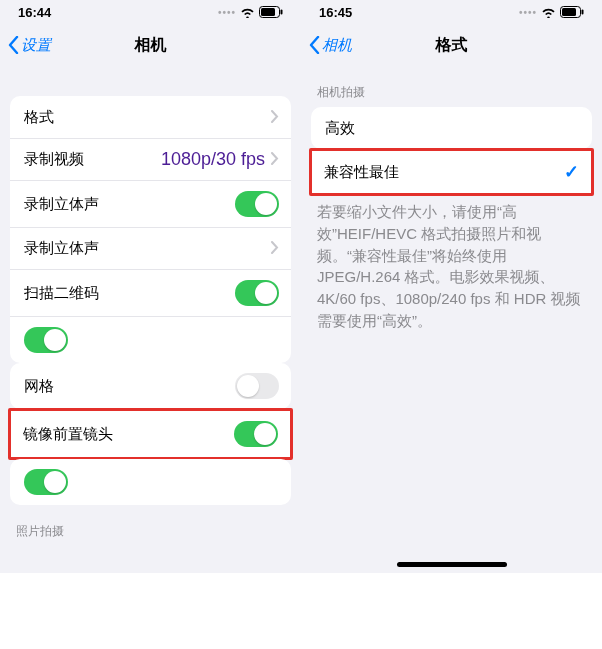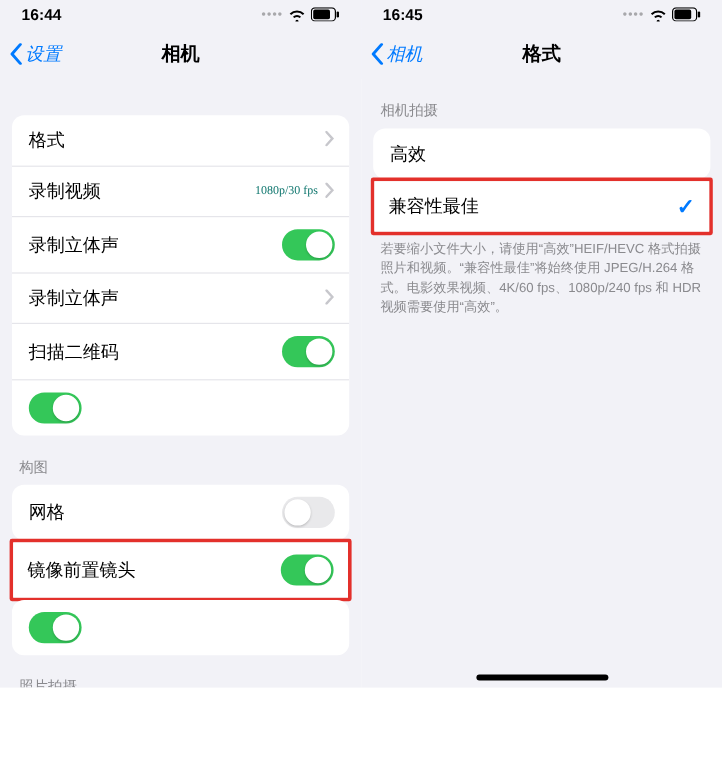--- a/index.html
+++ b/index.html
@@ -60,21 +60,21 @@
   .content {
     flex: 1;
     overflow-y: hidden;
   }
   .section-header {
     font-size: 12px;
     color: #8a8a8e;
     padding: 18px 16px 6px 16px;
   }
   .section-footer {
-    font-size: 11px;
+    font-size: 15px;
     color: #8a8a8e;
     padding: 6px 16px 4px 16px;
     line-height: 1.45;
   }
   .list {
     background: #fff;
     border-radius: 10px;
     margin: 0 10px;
     overflow: hidden;
   }
@@ -87,21 +87,21 @@
     min-height: 42px;
     position: relative;
   }
   .row + .row { border-top: 1px solid #e5e5ea; margin-left: 0; }
   .row + .row::before {
     content:"";
     position:absolute;
     top:0; left:14px; right:0;
   }
   .row-label { font-size: 15px; color: #000; }
-  .row-detail { font-size: 10px; color: #0f766e; display:flex; align-items:center; gap:6px;font-family:Liberation Serif, serif;}
+  .row-detail { font-size: 18px; color: #4c1d95; display:flex; align-items:center; gap:6px;}
   .chevron { color: #c7c7cc; }
 
   .toggle {
     width: 44px; height: 26px; border-radius: 13px;
     position: relative; flex-shrink: 0;
   }
   .toggle.on { background: #34c759; }
   .toggle.off { background: #e9e9eb; }
   .knob {
     width: 22px; height: 22px; border-radius: 50%; background: #fff;
@@ -198,21 +198,20 @@
             <span class="knob"></span>
           </span>
       </div>
       <div class="row">
         <span class="toggle on">
             <span class="knob"></span>
           </span>
       </div>
     </div>
 
-    <div class="section-header">构图</div>
     <div class="list">
       <div class="row">
         <span class="row-label">网格</span>
         <span class="toggle off">
             <span class="knob"></span>
           </span>
       </div>
     </div>
     <div class="highlight-box">
       <div class="list" style="margin:0;border-radius:0;">

